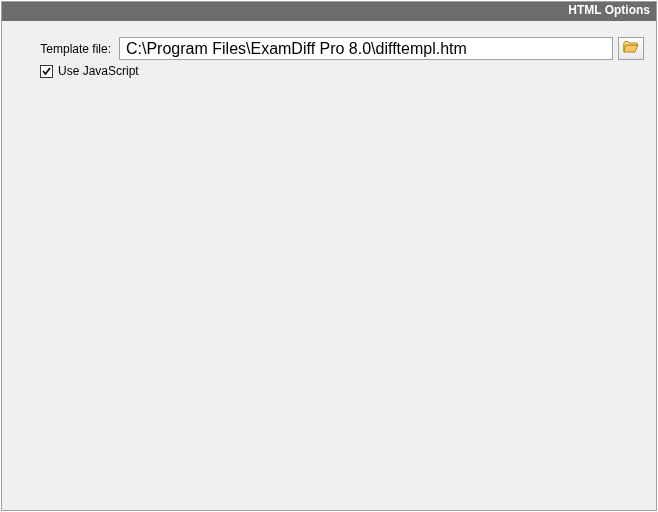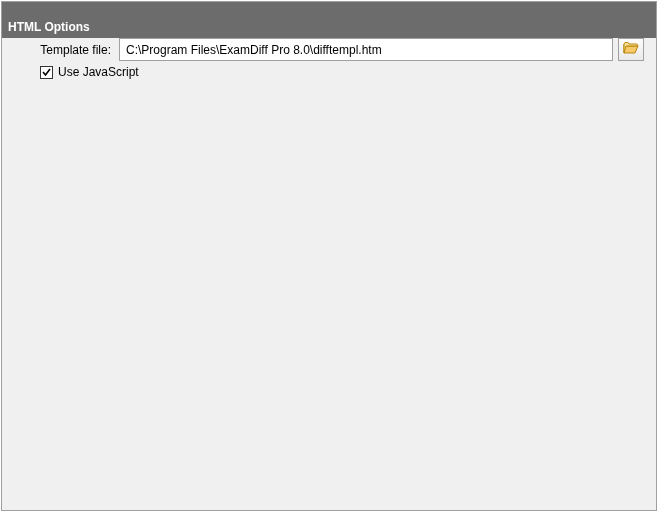--- a/index.html
+++ b/index.html
@@ -21,46 +21,47 @@
       margin: 1px;
       border: 1px solid #a0a0a0;
       background: #f0f0f0;
       display: flex;
       flex-direction: column;
     }
     .titlebar {
       background: #6c6c6c;
       color: #ffffff;
       font-weight: bold;
-      padding: 18px 6px 4px 6px;
+      padding: 1px 6px 4px 6px;
       font-size: 12px;
+      text-align: right;
     }
     .content {
-      padding: 0 12px 12px 12px;
+      padding: 16px 12px 12px 12px;
       flex: 1;
     }
     .row {
       display: flex;
       align-items: center;
       margin-bottom: 4px;
     }
     .label-template {
       width: 105px;
       text-align: right;
       padding-right: 8px;
       color: #000;
     }
     .path-input {
       flex: 1;
       height: 23px;
       border: 1px solid #a0a0a0;
       background: #ffffff;
       padding: 0 6px;
       font-family: inherit;
-      font-size: 12px;
+      font-size: 16px;
       color: #000;
       outline: none;
     }
     .browse-btn {
       width: 26px;
       height: 23px;
       margin-left: 5px;
       border: 1px solid #a0a0a0;
       background: linear-gradient(#fdfdfd, #e9e9e9);
       display: flex;

